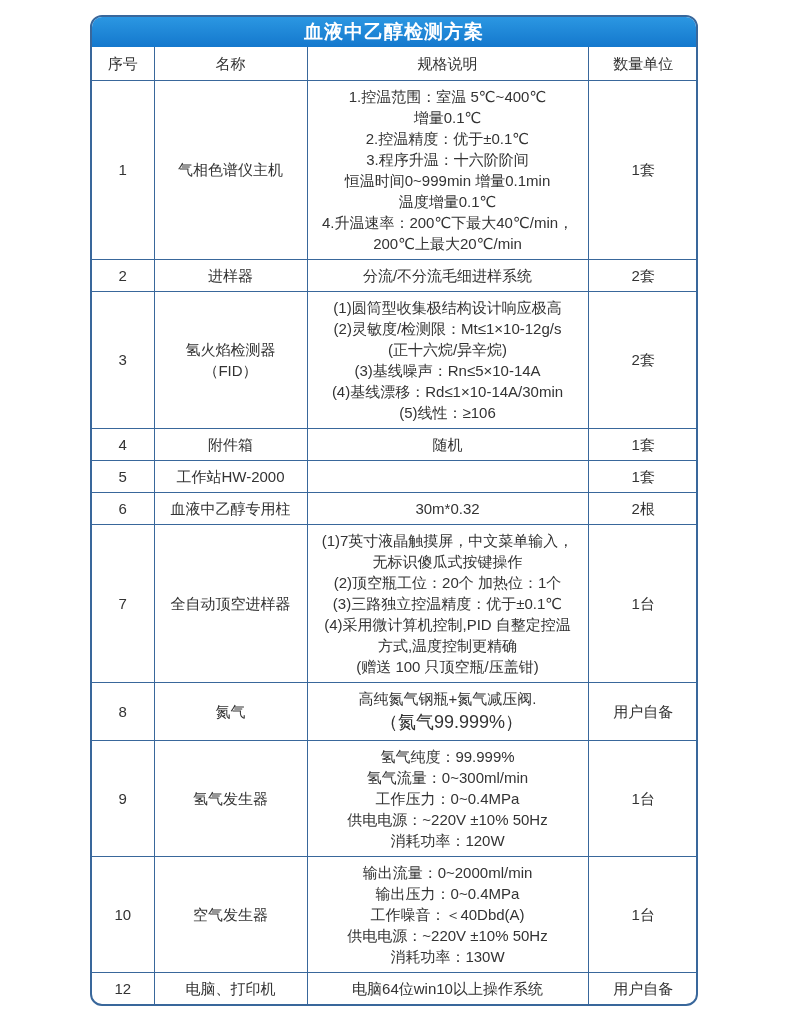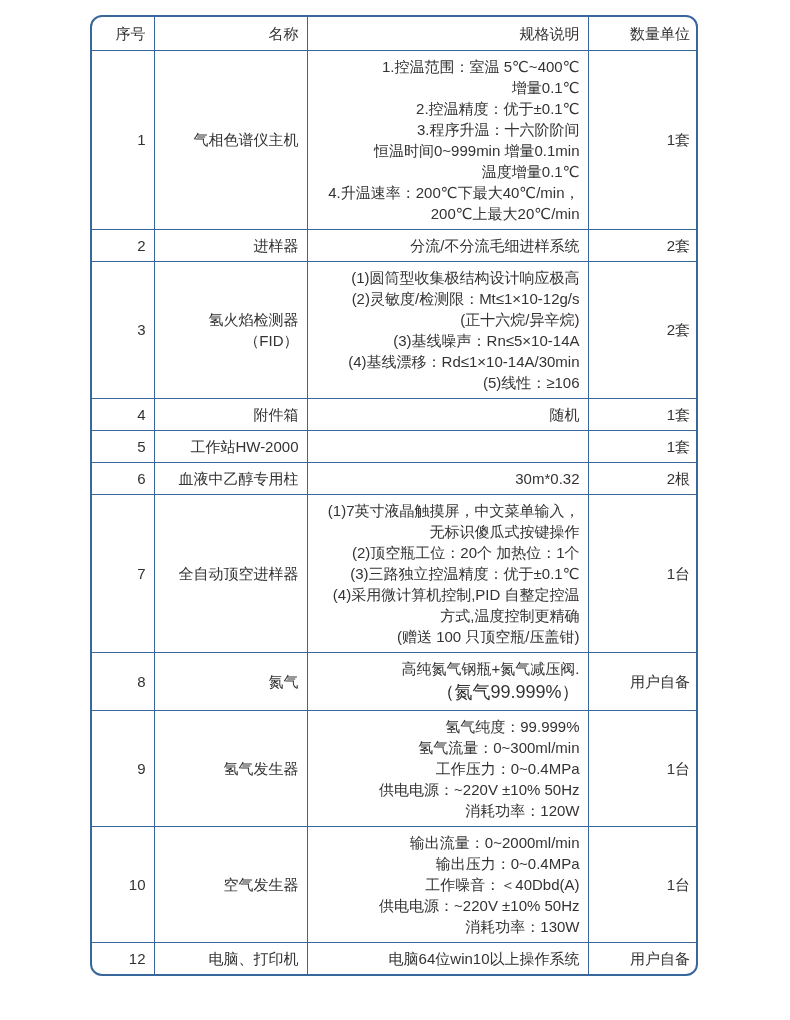--- a/index.html
+++ b/index.html
@@ -40,21 +40,21 @@
     color: var(--text-color, #333333);
     font-size: 15px;
   }
   table.spec-table th,
   table.spec-table td {
     border: 1px solid var(--border-color, #39679b);
     padding: 5px 8px;
     line-height: 21px;
     vertical-align: middle;
     font-weight: normal;
-    text-align: right;
+    text-align: center;
     overflow: hidden;
     box-sizing: border-box;
   }
   
   table.spec-table tr th:first-child,
   table.spec-table tr td:first-child { border-left: none; }
   table.spec-table tr th:last-child,
   table.spec-table tr td:last-child { border-right: none; }
   table.spec-table tbody tr:last-child td { border-bottom: none; }
   table.spec-table thead th { border-top: none; height: 33px; }
@@ -69,20 +69,21 @@
   th.head-num { text-align: center; }
   th.head-name { padding-left: 12px; }
 
   .spec-line { white-space: nowrap; }
   .spec-line.large { font-size: 18px; line-height: 26px; margin-left: 8px; }
 </style>
 </head>
 <body>
 
 <div class="doc-card">
+  <div class="title-bar">血液中乙醇检测方案</div>
 
   <table class="spec-table">
     <colgroup>
       <col class="col-num">
       <col class="col-name">
       <col class="col-spec">
       <col class="col-qty">
     </colgroup>
     <thead>
       <tr>

